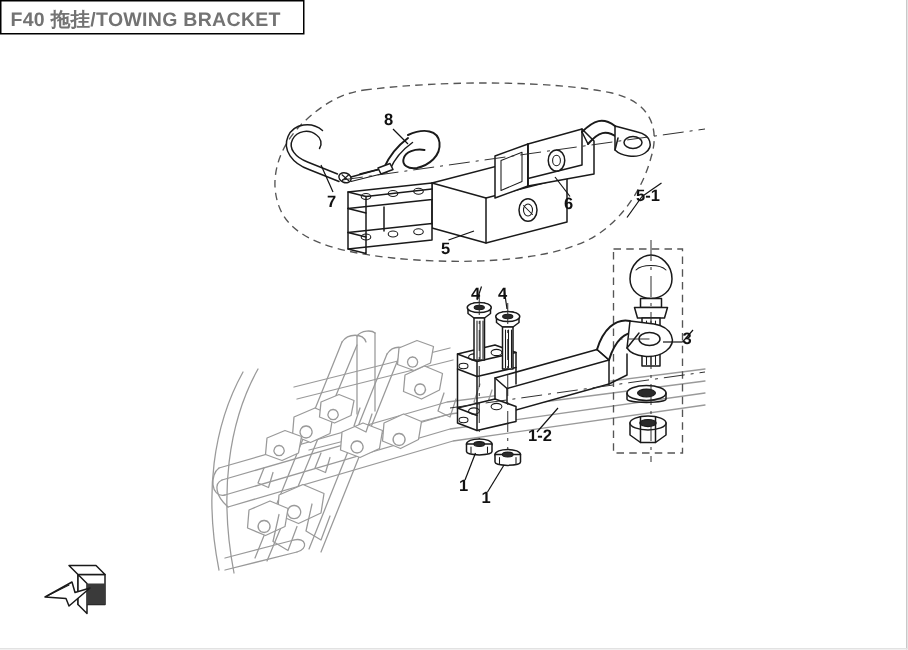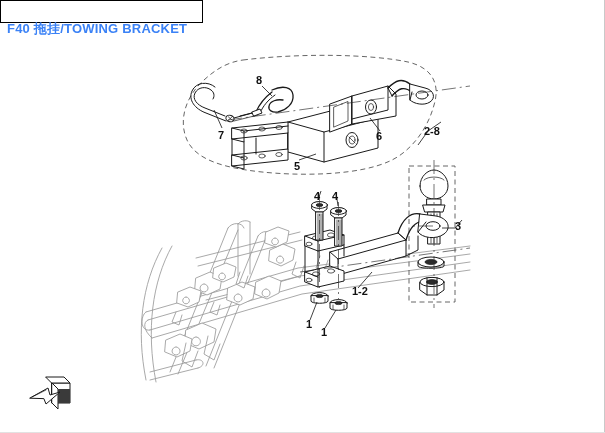--- a/index.html
+++ b/index.html
@@ -5,21 +5,21 @@
   html,body{margin:0;padding:0;background:#ffffff;}
   body{width:605px;height:433px;position:relative;overflow:hidden;
        font-family:"Liberation Sans","DejaVu Sans",sans-serif;}
 
   #page{position:absolute;left:0;top:0;width:605px;height:433px;background:#fff;}
 
   
   #title-box{position:absolute;left:0px;top:0px;width:203px;height:23px;
              border:1px solid #000;box-sizing:border-box;background:#fff;}
   #title-text{position:absolute;left:6px;top:3px;font-size:13px;font-weight:bold;
-              color:#3b82f6;letter-spacing:0.2px;white-space:nowrap;margin-top:16px;}
+              color:#737373;letter-spacing:0.2px;white-space:nowrap;}
 
   
   #border-right{position:absolute;right:0px;top:0px;width:1px;height:433px;background:#c9c9c9;}
   #border-bottom{position:absolute;left:0px;bottom:0px;width:605px;height:1px;background:#e2e2e2;}
 
   
   #canvas{position:absolute;left:0;top:0;width:605px;height:433px;}
 
   .lbl{position:absolute;font-size:11px;font-weight:bold;color:#111;
        font-family:"Liberation Sans","DejaVu Sans",sans-serif;white-space:nowrap;}
@@ -331,21 +331,21 @@
       <path class="lnf" d="M30 398 L48 388 L50 395 L60 392 L46 404 L44 399 Z"></path>
       <path class="thin" d="M32 397 L46 390"></path>
     </g>
 
   </svg>
 
   <div class="lbl" style="left:256px;top:74px;">8</div>
   <div class="lbl" style="left:218px;top:129px;">7</div>
   <div class="lbl" style="left:294px;top:160px;">5</div>
   <div class="lbl" style="left:376px;top:130px;">6</div>
-  <div class="lbl" style="left:424px;top:125px;">2-8</div>
+  <div class="lbl" style="left:424px;top:125px;">5-1</div>
   <div class="lbl" style="left:455px;top:220px;">3</div>
   <div class="lbl" style="left:314px;top:190px;">4</div>
   <div class="lbl" style="left:332px;top:190px;">4</div>
   <div class="lbl" style="left:352px;top:285px;">1-2</div>
   <div class="lbl" style="left:306px;top:318px;">1</div>
   <div class="lbl" style="left:321px;top:326px;">1</div>
 
 </div>
 
 </body></html>

